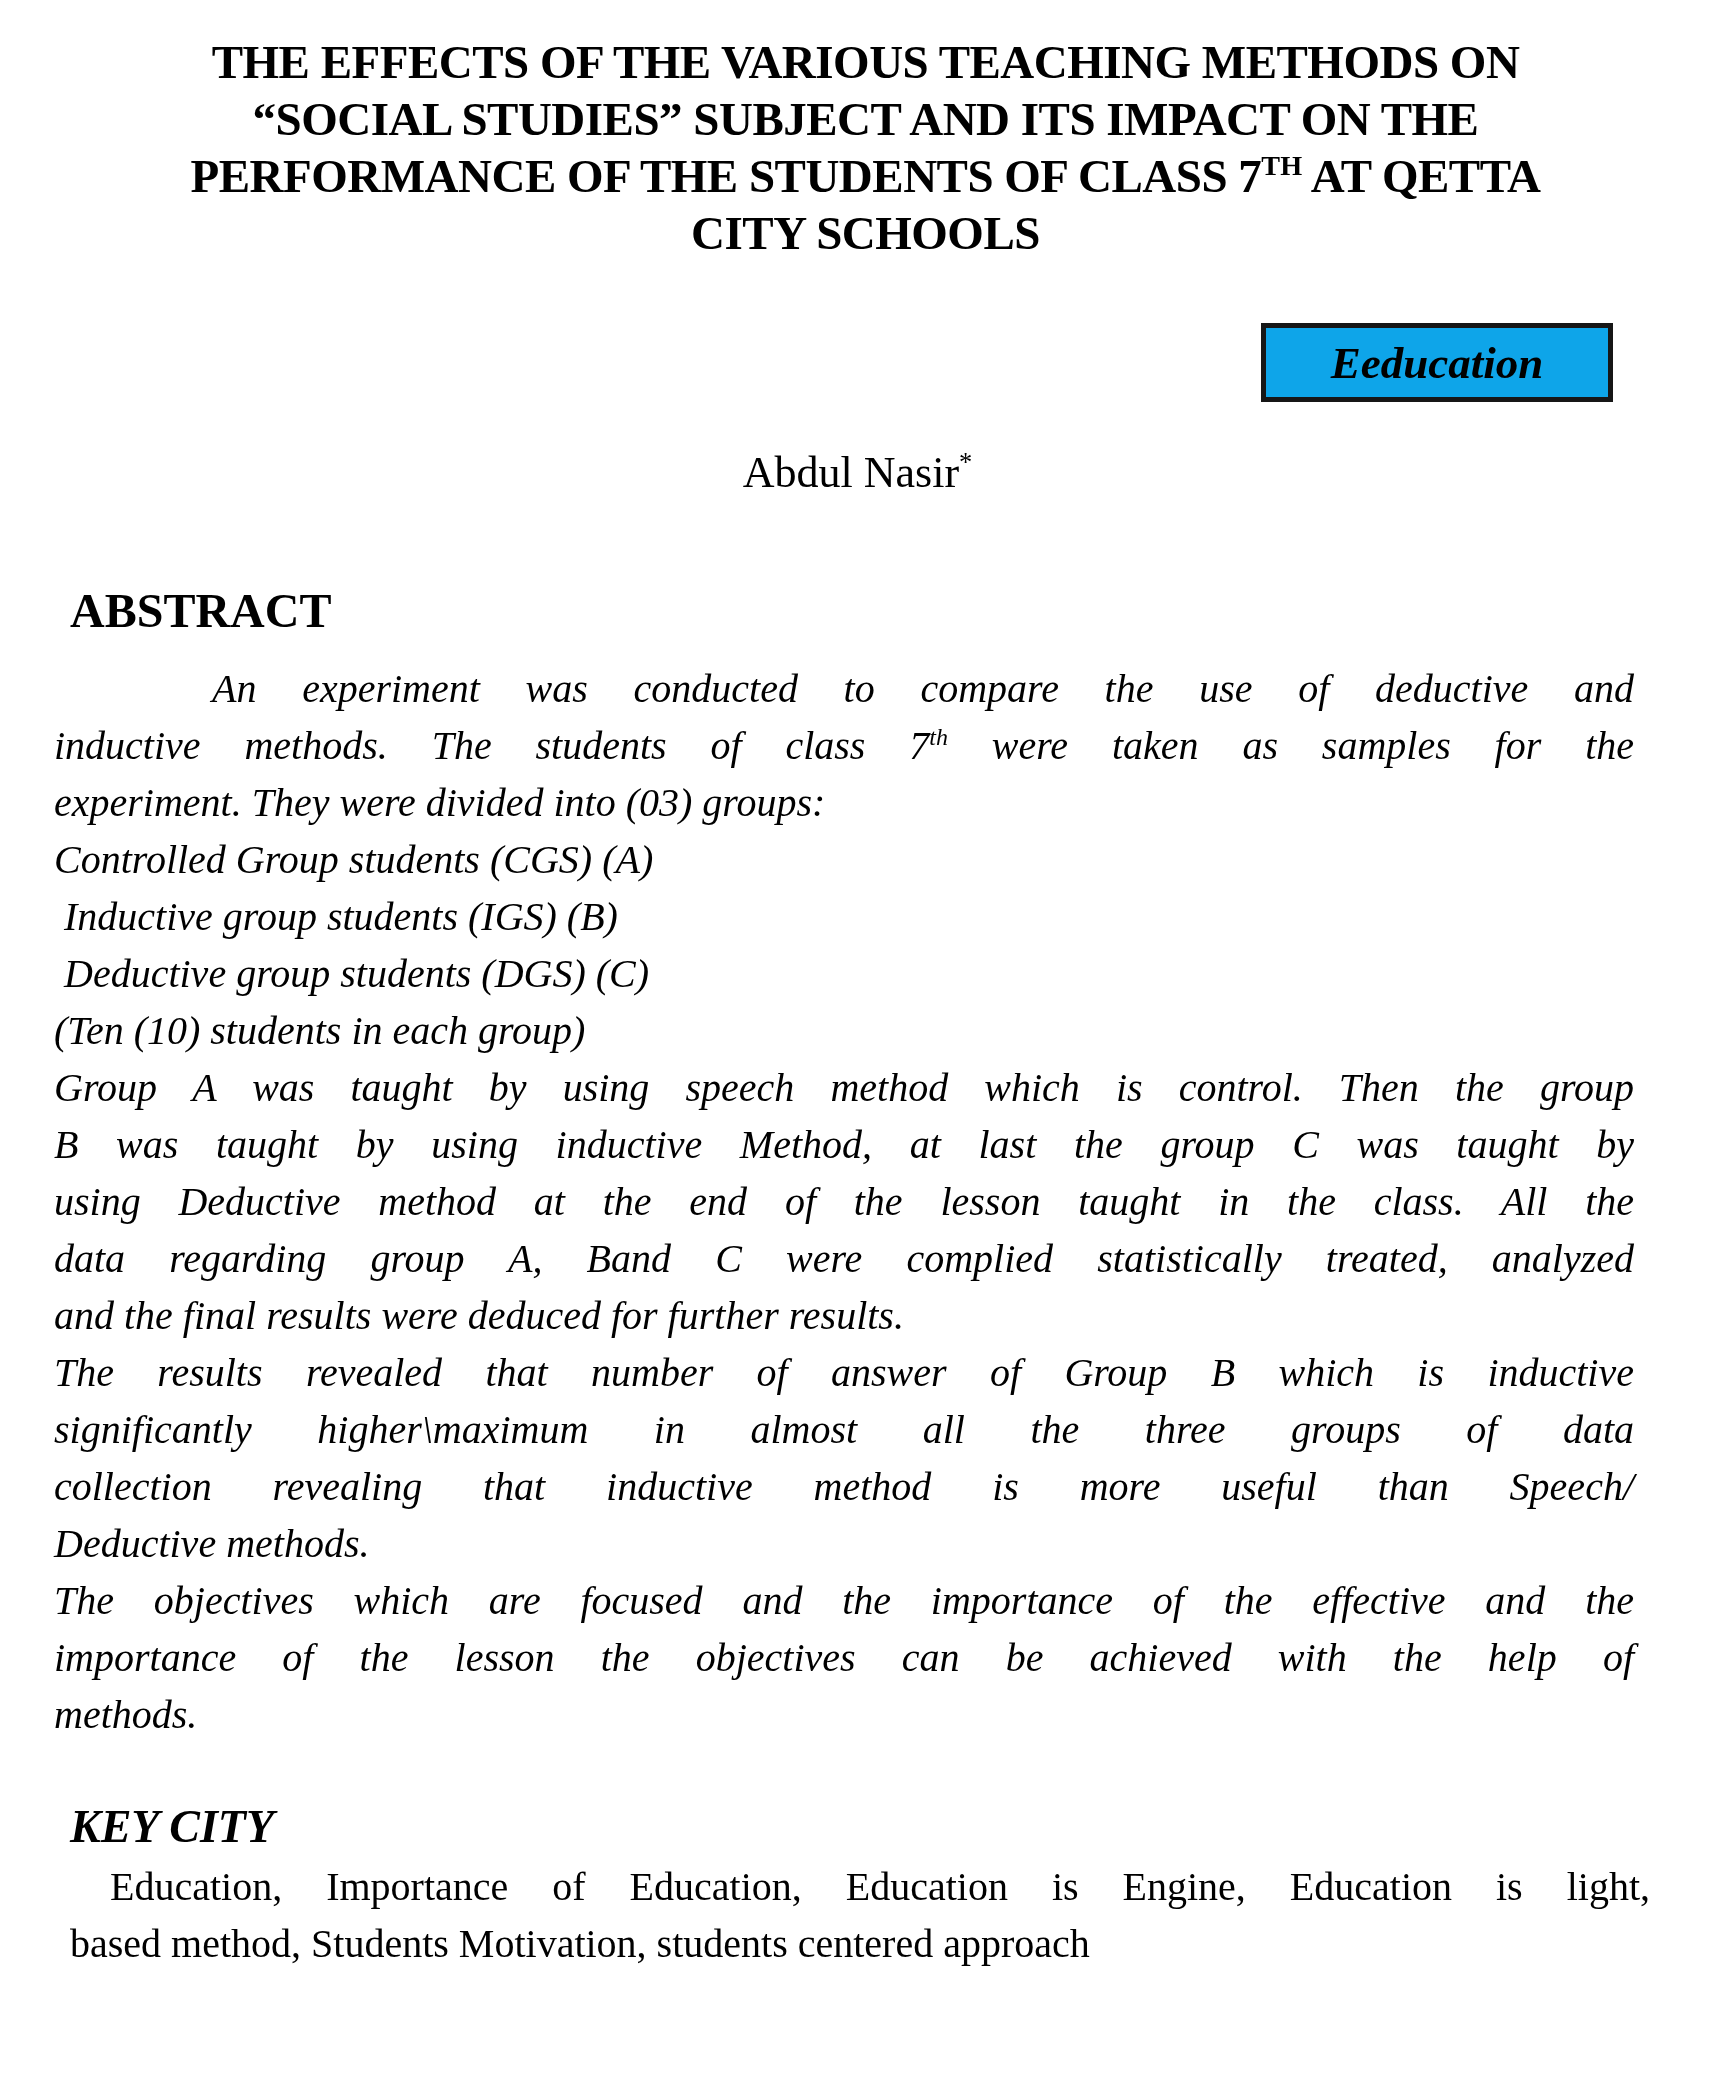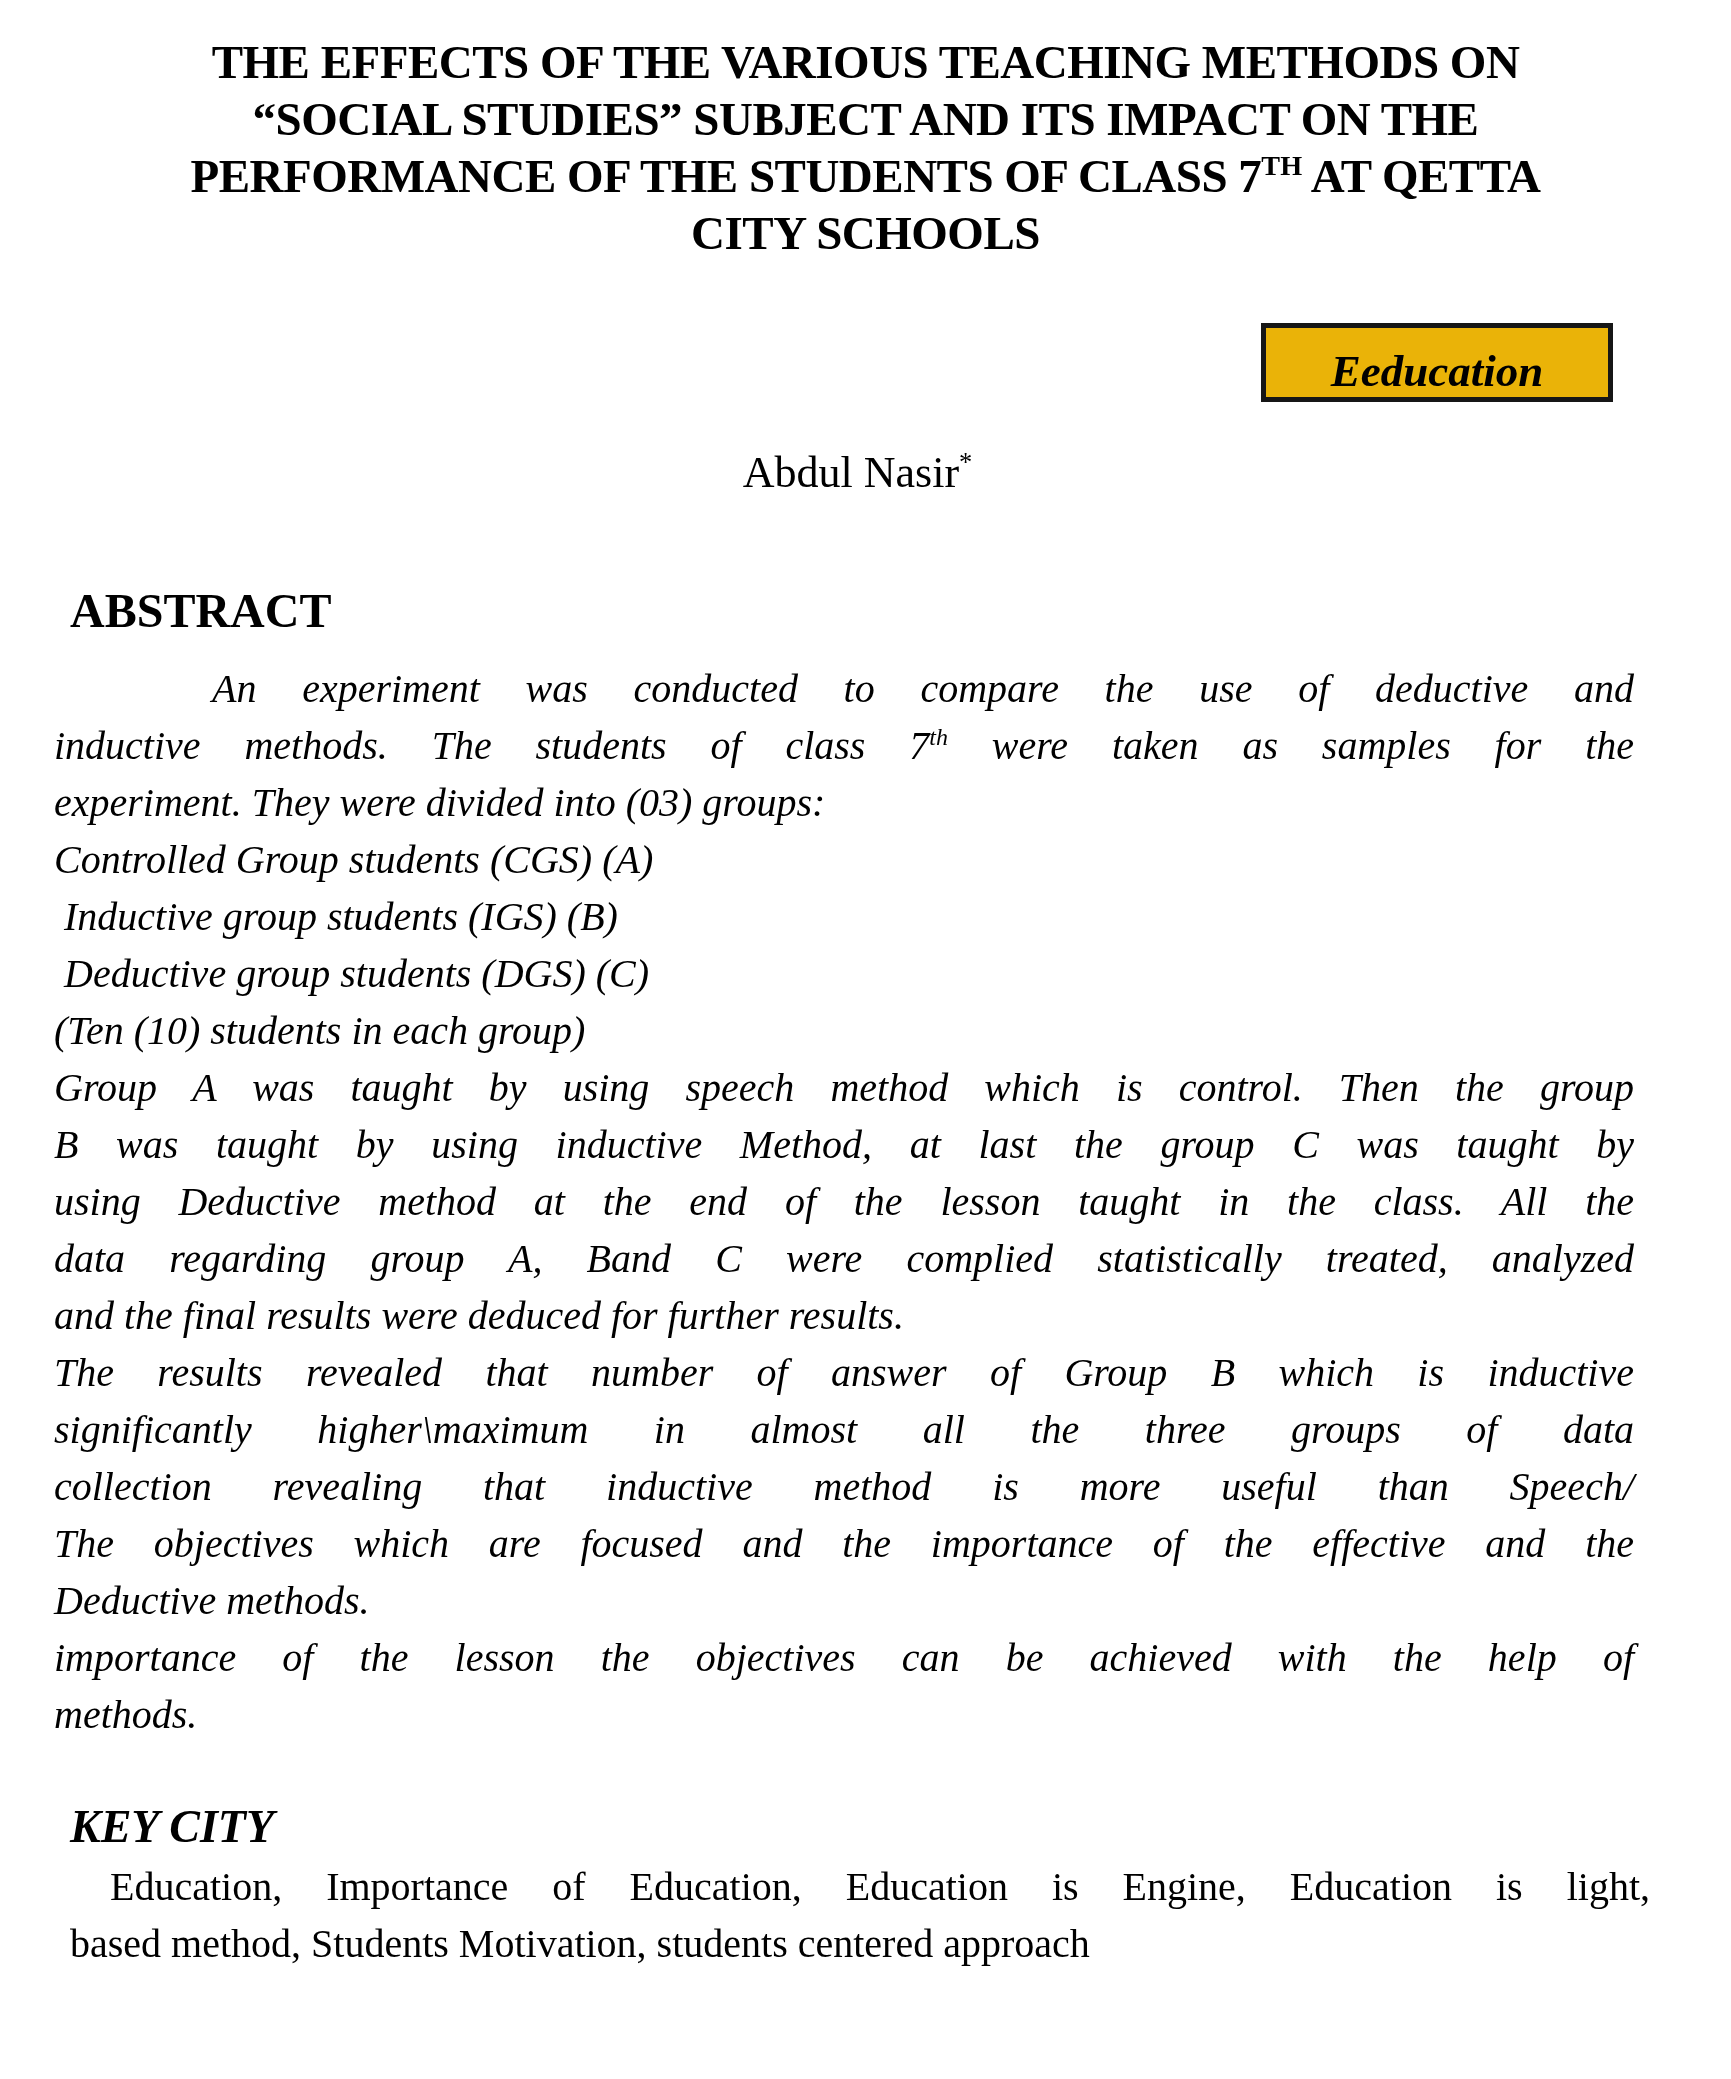--- a/index.html
+++ b/index.html
@@ -92,21 +92,21 @@
 
 <div class="page">
 
   <div class="title-block">
       <div class="tline">THE EFFECTS OF THE VARIOUS TEACHING METHODS ON</div>
       <div class="tline">“SOCIAL STUDIES” SUBJECT AND ITS IMPACT ON THE</div>
       <div class="tline">PERFORMANCE OF THE STUDENTS OF CLASS 7<sup>TH</sup> AT QETTA</div>
       <div class="tline">CITY SCHOOLS</div>
     </div>
 
-  <div class="badge" style="background-color: #eab308; border-color: rgb(22, 22, 22); align-items: flex-end;">
+  <div class="badge" style="background-color: #0ea5e9; border-color: rgb(22, 22, 22);">
     <span>Eeducation</span>
   </div>
 
   <div class="author">
     <span>Abdul Nasir</span><sup>*</sup>
   </div>
 
   <div class="abstract-heading">ABSTRACT</div>
 
   <div class="abstract-body">
@@ -118,22 +118,22 @@
       <div class="tline" style="text-indent: 10px;">Deductive group students (DGS) (C)</div>
       <div class="tline">(Ten (10) students in each group)</div>
       <div class="tline just">Group A was taught by using speech method which is control. Then the group</div>
       <div class="tline just">B was taught by using inductive Method, at last the group C was taught by</div>
       <div class="tline just">using Deductive method at the end of the lesson taught in the class. All the</div>
       <div class="tline just">data regarding group A, Band C were complied statistically treated, analyzed</div>
       <div class="tline">and the final results were deduced for further results.</div>
       <div class="tline just">The results revealed that number of answer of Group B which is inductive</div>
       <div class="tline just">significantly higher\maximum in almost all the three groups of data</div>
       <div class="tline just">collection revealing that inductive method is more useful than Speech/</div>
+      <div class="tline">Deductive methods.</div>
       <div class="tline just">The objectives which are focused and the importance of the effective and the</div>
-      <div class="tline">Deductive methods.</div>
       <div class="tline just">importance of the lesson the objectives can be achieved with the help of</div>
       <div class="tline">methods.</div>
     </div>
 
   <div class="keywords-heading">KEY CITY</div>
 
   <div class="keywords-body">
       <div class="tline just" style="text-indent: 8px; margin-left: 32px;">Education, Importance of Education, Education is Engine, Education is light,</div>
       <div class="tline">based method, Students Motivation, students centered approach</div>
     </div>

